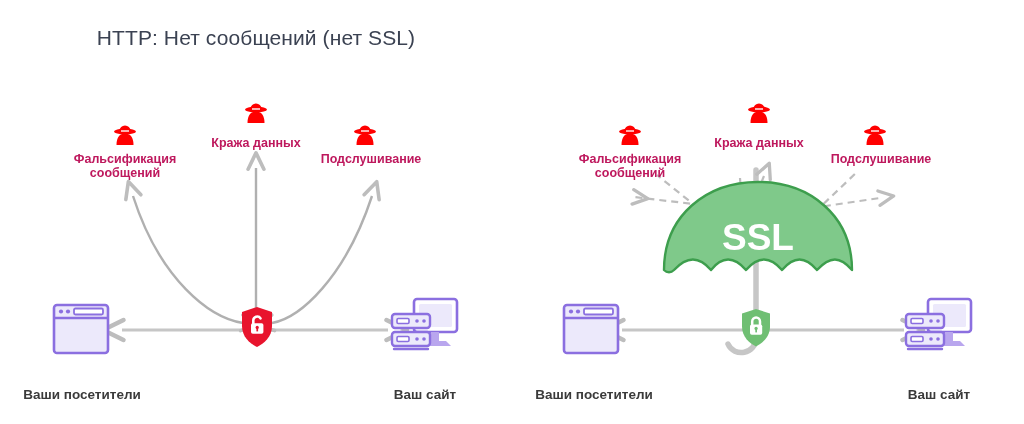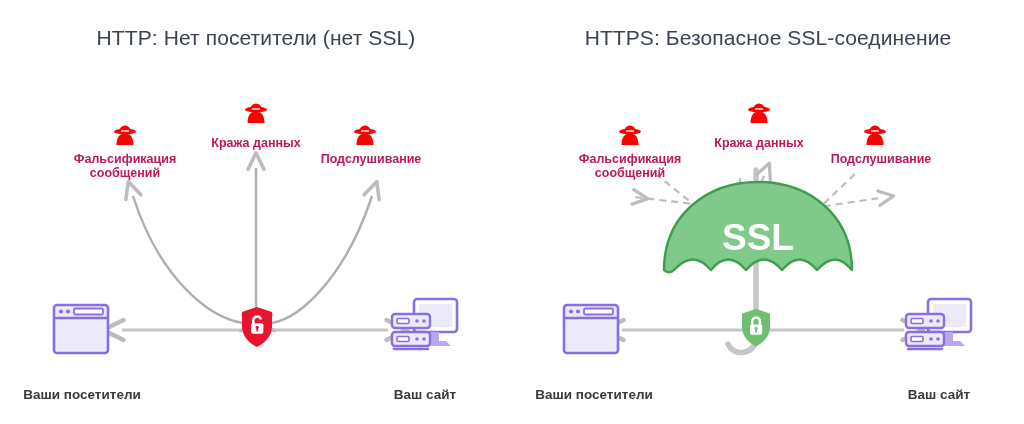--- a/index.html
+++ b/index.html
@@ -47,21 +47,21 @@
   }
 
   .svg-layer{position:absolute;left:0;top:0;width:512px;height:424px;}
   .device{position:absolute;}
 </style>
 </head>
 <body>
 
 <div class="panel" id="panel-http">
 
-  <div class="panel-title">HTTP: Нет посетители (нет SSL)</div>
+  <div class="panel-title">HTTP: Нет сообщений (нет SSL)</div>
 
   <svg class="svg-layer" viewBox="0 0 512 424">
     <defs>
       <marker id="ah-l" markerWidth="9" markerHeight="9" refX="7.5" refY="4.5" orient="auto">
         <path d="M8,1.2 L1.2,4.5 L8,7.8" fill="none" stroke="#bdbdbd" stroke-width="1.5" stroke-linecap="round" stroke-linejoin="round"></path>
       </marker>
       <marker id="ah-r" markerWidth="9" markerHeight="9" refX="1.5" refY="4.5" orient="auto">
         <path d="M1,1.2 L7.8,4.5 L1,7.8" fill="none" stroke="#bdbdbd" stroke-width="1.5" stroke-linecap="round" stroke-linejoin="round"></path>
       </marker>
     </defs>
@@ -138,21 +138,20 @@
     
   </div>
   <div class="node-label" style="left:370px;top:366px;width:110px;">
     <span>Ваш сайт</span><br>
     
   </div>
 </div>
 
 <div class="panel" id="panel-https">
 
-  <div class="panel-title">HTTPS: Безопасное SSL-соединение</div>
 
   <svg class="svg-layer" viewBox="0 0 512 424">
     <defs>
       <marker id="dh-l" markerWidth="9" markerHeight="9" refX="7.5" refY="4.5" orient="auto">
         <path d="M8,1.2 L1.2,4.5 L8,7.8" fill="none" stroke="#bdbdbd" stroke-width="1.5" stroke-linecap="round" stroke-linejoin="round"></path>
       </marker>
       <marker id="dh-r" markerWidth="9" markerHeight="9" refX="1.5" refY="4.5" orient="auto">
         <path d="M1,1.2 L7.8,4.5 L1,7.8" fill="none" stroke="#bdbdbd" stroke-width="1.5" stroke-linecap="round" stroke-linejoin="round"></path>
       </marker>
     </defs>

